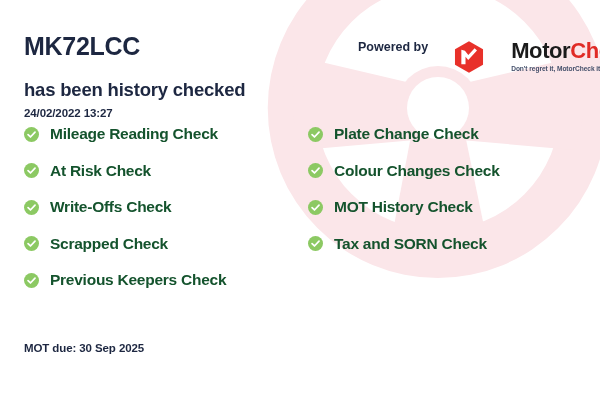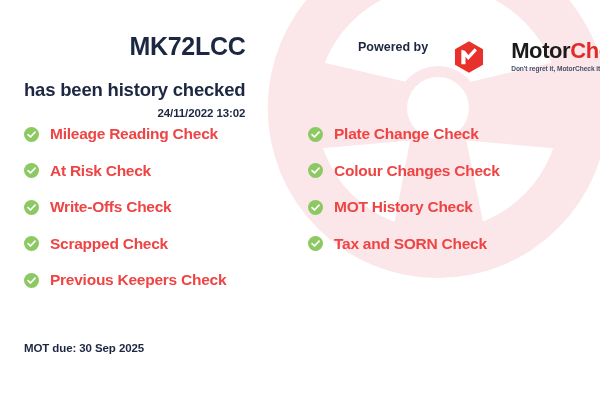--- a/index.html
+++ b/index.html
@@ -37,21 +37,20 @@
     position: relative;
     z-index: 2;
     width: 600px;
     height: 400px;
   }
 
   .headline-block {
     position: absolute;
     left: 24px;
     top: 32px;
-    text-align: right;
   }
   .reg-plate {
     font-size: 25px;
     font-weight: bold;
     color: #1d2741;
     letter-spacing: -0.3px;
     line-height: 1.18;
     white-space: nowrap;
   }
   .headline-sub {
@@ -135,21 +134,21 @@
   }
   .check-icon {
     width: 15px;
     height: 15px;
     flex: 0 0 auto;
     display: block;
   }
   .check-label {
     font-size: 15.5px;
     font-weight: bold;
-    color: #ef4444;
+    color: #14532d;
     letter-spacing: -0.25px;
     white-space: nowrap;
   }
 
   .mot-due {
     position: absolute;
     left: 24px;
     top: 342px;
     font-size: 11.5px;
     font-weight: bold;
@@ -185,21 +184,21 @@
     </g>
 
     <circle cx="438" cy="108" r="31" fill="#ffffff"></circle>
   </svg>
 
   <div id="content">
 
     <div class="headline-block">
       <div class="reg-plate">MK72LCC</div>
       <div class="headline-sub">has been history checked</div>
-      <div class="timestamp">24/11/2022 13:02</div>
+      <div class="timestamp">24/02/2022 13:27</div>
     </div>
 
     <div class="brand-bar">
       <span class="powered-by">Powered by</span>
 
       <svg class="logo-hex" viewBox="0 0 40 40">
         <path d="M20 1.5 L36.5 10.8 L36.5 29.2 L20 38.5 L3.5 29.2 L3.5 10.8 Z" fill="#e8312a"></path>
         <path d="M11 11.6 L11 28.4 L15.9 28.4 L15.9 19.6 L19.1 23.6 L29.4 12.3
                  L26.6 9.6 L19.2 17.6 L15.2 12.6 Z" fill="#ffffff"></path>
       </svg>

